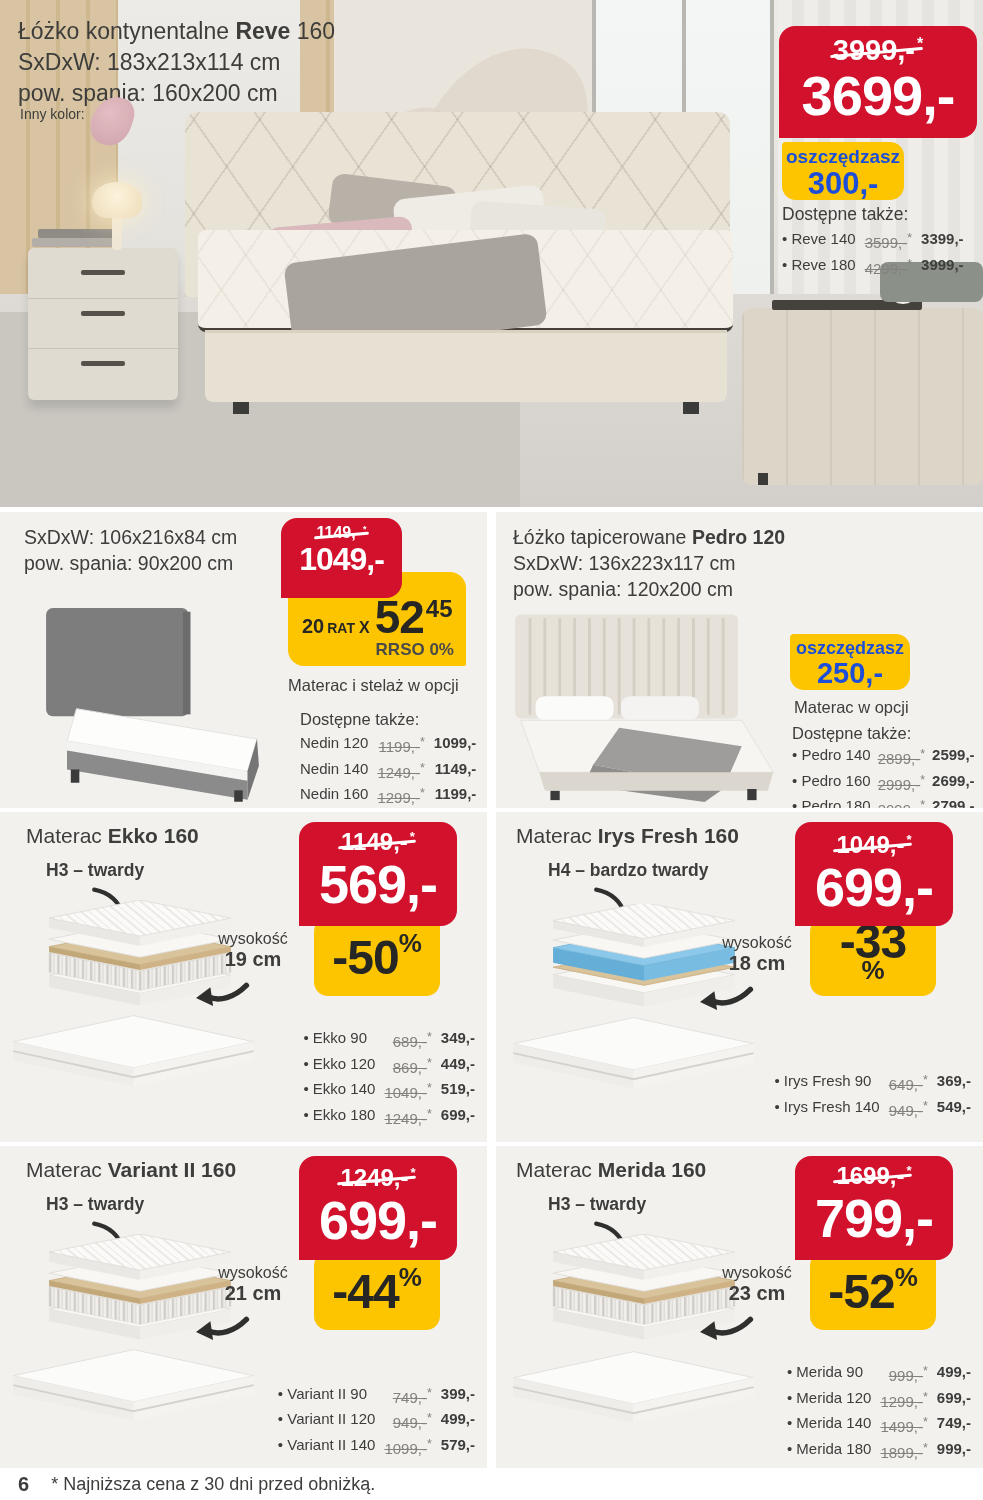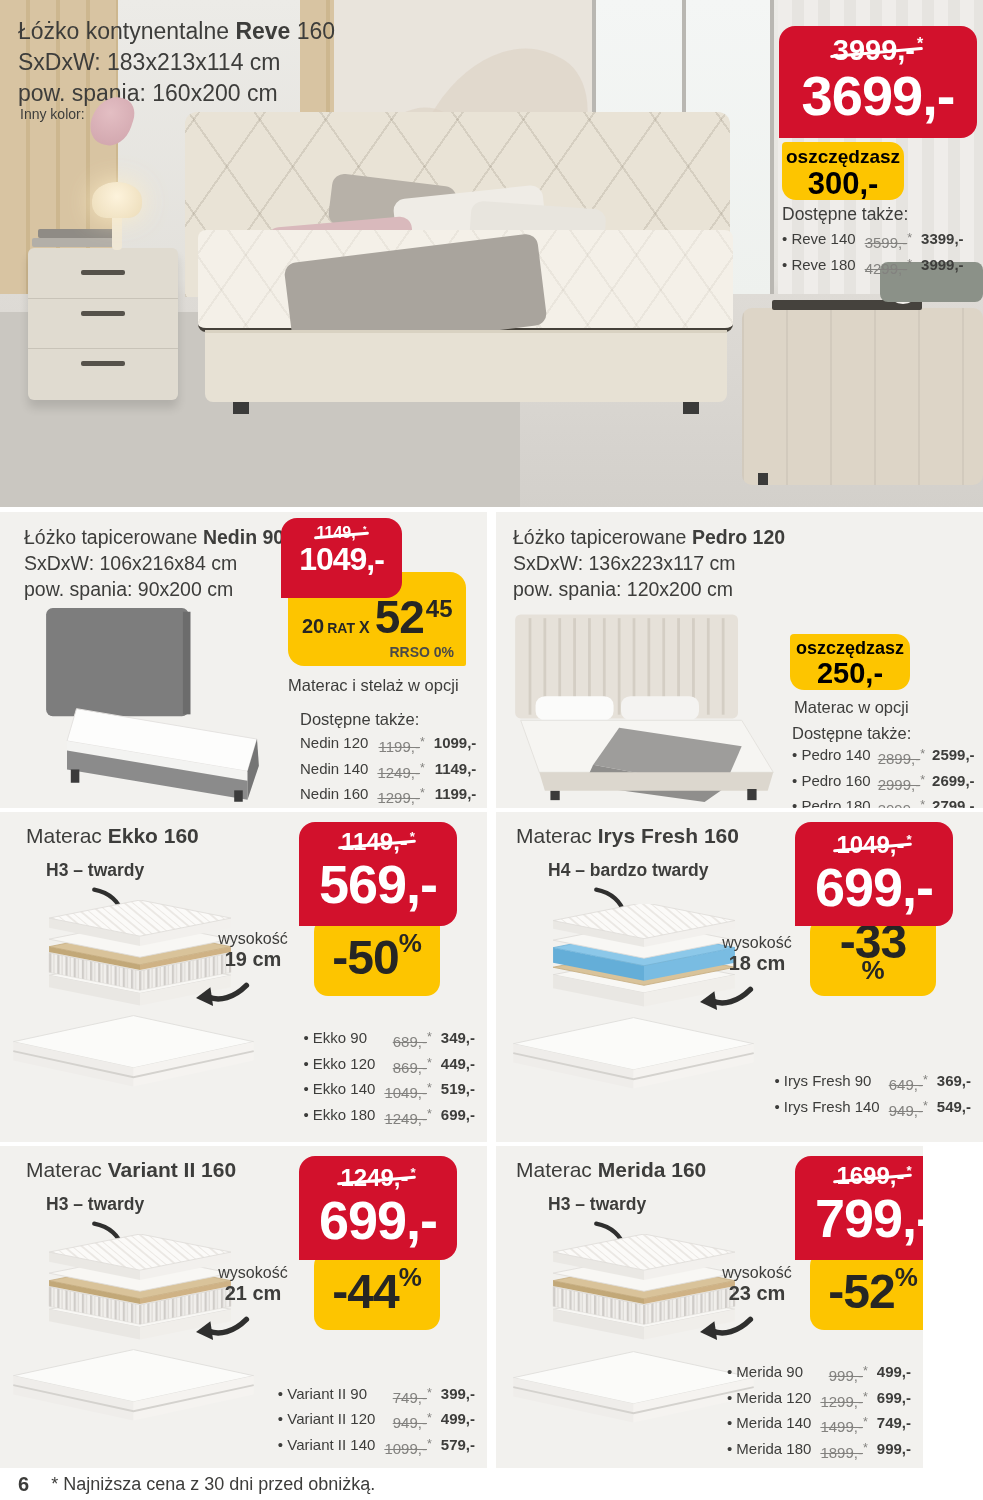--- a/index.html
+++ b/index.html
@@ -21,38 +21,38 @@
   
   .price-tag{background:var(--red);color:#fff;border-radius:16px 16px 16px 0;
     display:flex;flex-direction:column;align-items:center;justify-content:flex-start;z-index:3;}
   .tag-old{font-weight:bold;position:relative;white-space:nowrap;}
   .strike{position:relative;display:inline-block;}
   .strike::after{content:"";position:absolute;left:-3px;right:-8px;top:52%;height:3px;
     background:#fff;transform:rotate(-5deg);border-radius:2px;}
   .ast{font-size:55%;vertical-align:super;margin-left:2px;}
   .tag-price{font-weight:bold;white-space:nowrap;letter-spacing:-1px;}
 
-  .save-box{background:var(--yellow);color:#000000;text-align:center;
+  .save-box{background:var(--yellow);color:#1d4ed8;text-align:center;
     border-radius:4px 14px 14px 14px;z-index:2;padding-top:4px;}
   .save-label{font-weight:bold;}
   .save-value{font-weight:bold;line-height:1.0;}
 
   .disc-box{background:var(--yellow);color:#262624;border-radius:14px 2px 14px 14px;
     display:flex;align-items:center;justify-content:center;z-index:2;}
   .disc-val{font-size:48px;font-weight:bold;letter-spacing:-1px;}
   .disc-pct{font-size:26px;font-weight:bold;vertical-align:super;position:relative;top:-14px;}
 
   .inst-box{background:var(--yellow);color:#262624;border-radius:16px 16px 2px 16px;z-index:2;}
   .inst-row{position:absolute;left:14px;bottom:22px;display:flex;align-items:baseline;white-space:nowrap;}
   .inst-count{font-size:20px;font-weight:bold;}
   .inst-unit{font-size:14px;font-weight:bold;margin:0 4px 0 3px;}
   .inst-x{font-size:16px;font-weight:bold;margin-right:5px;}
   .inst-amount{font-size:46px;font-weight:bold;letter-spacing:-1px;}
   .inst-cents{font-size:24px;font-weight:bold;position:relative;top:-16px;margin-left:2px;}
-  .inst-rrso{position:absolute;right:12px;bottom:6px;font-size:14px;font-weight:bold;color:#4a4a48;}
+  .inst-rrso{position:absolute;right:12px;bottom:6px;font-size:17px;font-weight:bold;color:#4a4a48;}
 
   
   .also-label{font-size:16.5px;margin-bottom:4px;}
   .also-grid{display:grid;grid-template-columns:max-content max-content max-content;
     column-gap:9px;row-gap:2px;font-size:15px;line-height:19.5px;white-space:nowrap;}
   .c-old{color:var(--muted);justify-self:end;}
   .c-old s{text-decoration:line-through;}
   .c-new{font-weight:bold;justify-self:end;}
   .bulleted .c-name::before{content:"• ";}
 
@@ -241,21 +241,20 @@
 
           <span class="c-name">Reve 180</span>
           <span class="c-old"><s>4299,-</s><sup>*</sup></span>
           <span class="c-new">3999,-</span>
         </div>
     </div>
   </div>
 
   <div class="card" style="left:0;top:512px;width:487px;height:296px;">
     <div class="abs sec-title" style="left:24px;top:12px;">
-      <div><span>Łóżko tapicerowane </span><b>Nedin 90</b></div>
       <div>SxDxW: 106x216x84 cm</div>
       <div>pow. spania: 90x200 cm</div>
     </div>
 
     <svg class="abs" style="left:10px;top:90px;" width="285" height="200" viewBox="0 0 300 210">
       <rect x="38" y="6" width="150" height="114" rx="7" fill="#7d7d7d"></rect>
       <rect x="182" y="10" width="8" height="108" fill="#6c6c6c"></rect>
       <polygon points="70,112 260,144 250,178 60,146" fill="#fdfdfc" stroke="#e4e2df"></polygon>
       <polygon points="60,146 250,178 250,188 60,156" fill="#f3f3f1"></polygon>
       <polygon points="60,156 250,188 250,208 60,176" fill="#8b8b8b"></polygon>
@@ -480,21 +479,21 @@
         <span class="c-name">Variant II 120</span>
         <span class="c-old"><s>949,-</s><sup>*</sup></span>
         <span class="c-new">499,-</span>
 
         <span class="c-name">Variant II 140</span>
         <span class="c-old"><s>1099,-</s><sup>*</sup></span>
         <span class="c-new">579,-</span>
       </div>
   </div>
 
-  <div class="card" style="left:496px;top:1146px;width:427px;height:330px;">
+  <div class="card" style="left:496px;top:1146px;width:487px;height:330px;">
     <div class="abs m-title" style="left:20px;top:12px;"><span>Materac </span><b>Merida 160</b></div>
     <div class="abs hardness" style="left:52px;top:48px;">H3 – twardy</div>
     <svg class="abs" style="left:96px;top:72px;" width="42" height="42">
         <use href="#arrow-dr"></use>
       </svg>
     <svg class="abs" style="left:48px;top:88px;" width="200" height="128" viewBox="0 0 220 170" preserveAspectRatio="none">
         <use href="#stack-a"></use>
       </svg>
     <div class="abs height-block" style="left:216px;top:118px;width:90px;">
       <div class="height-label">wysokość</div>

